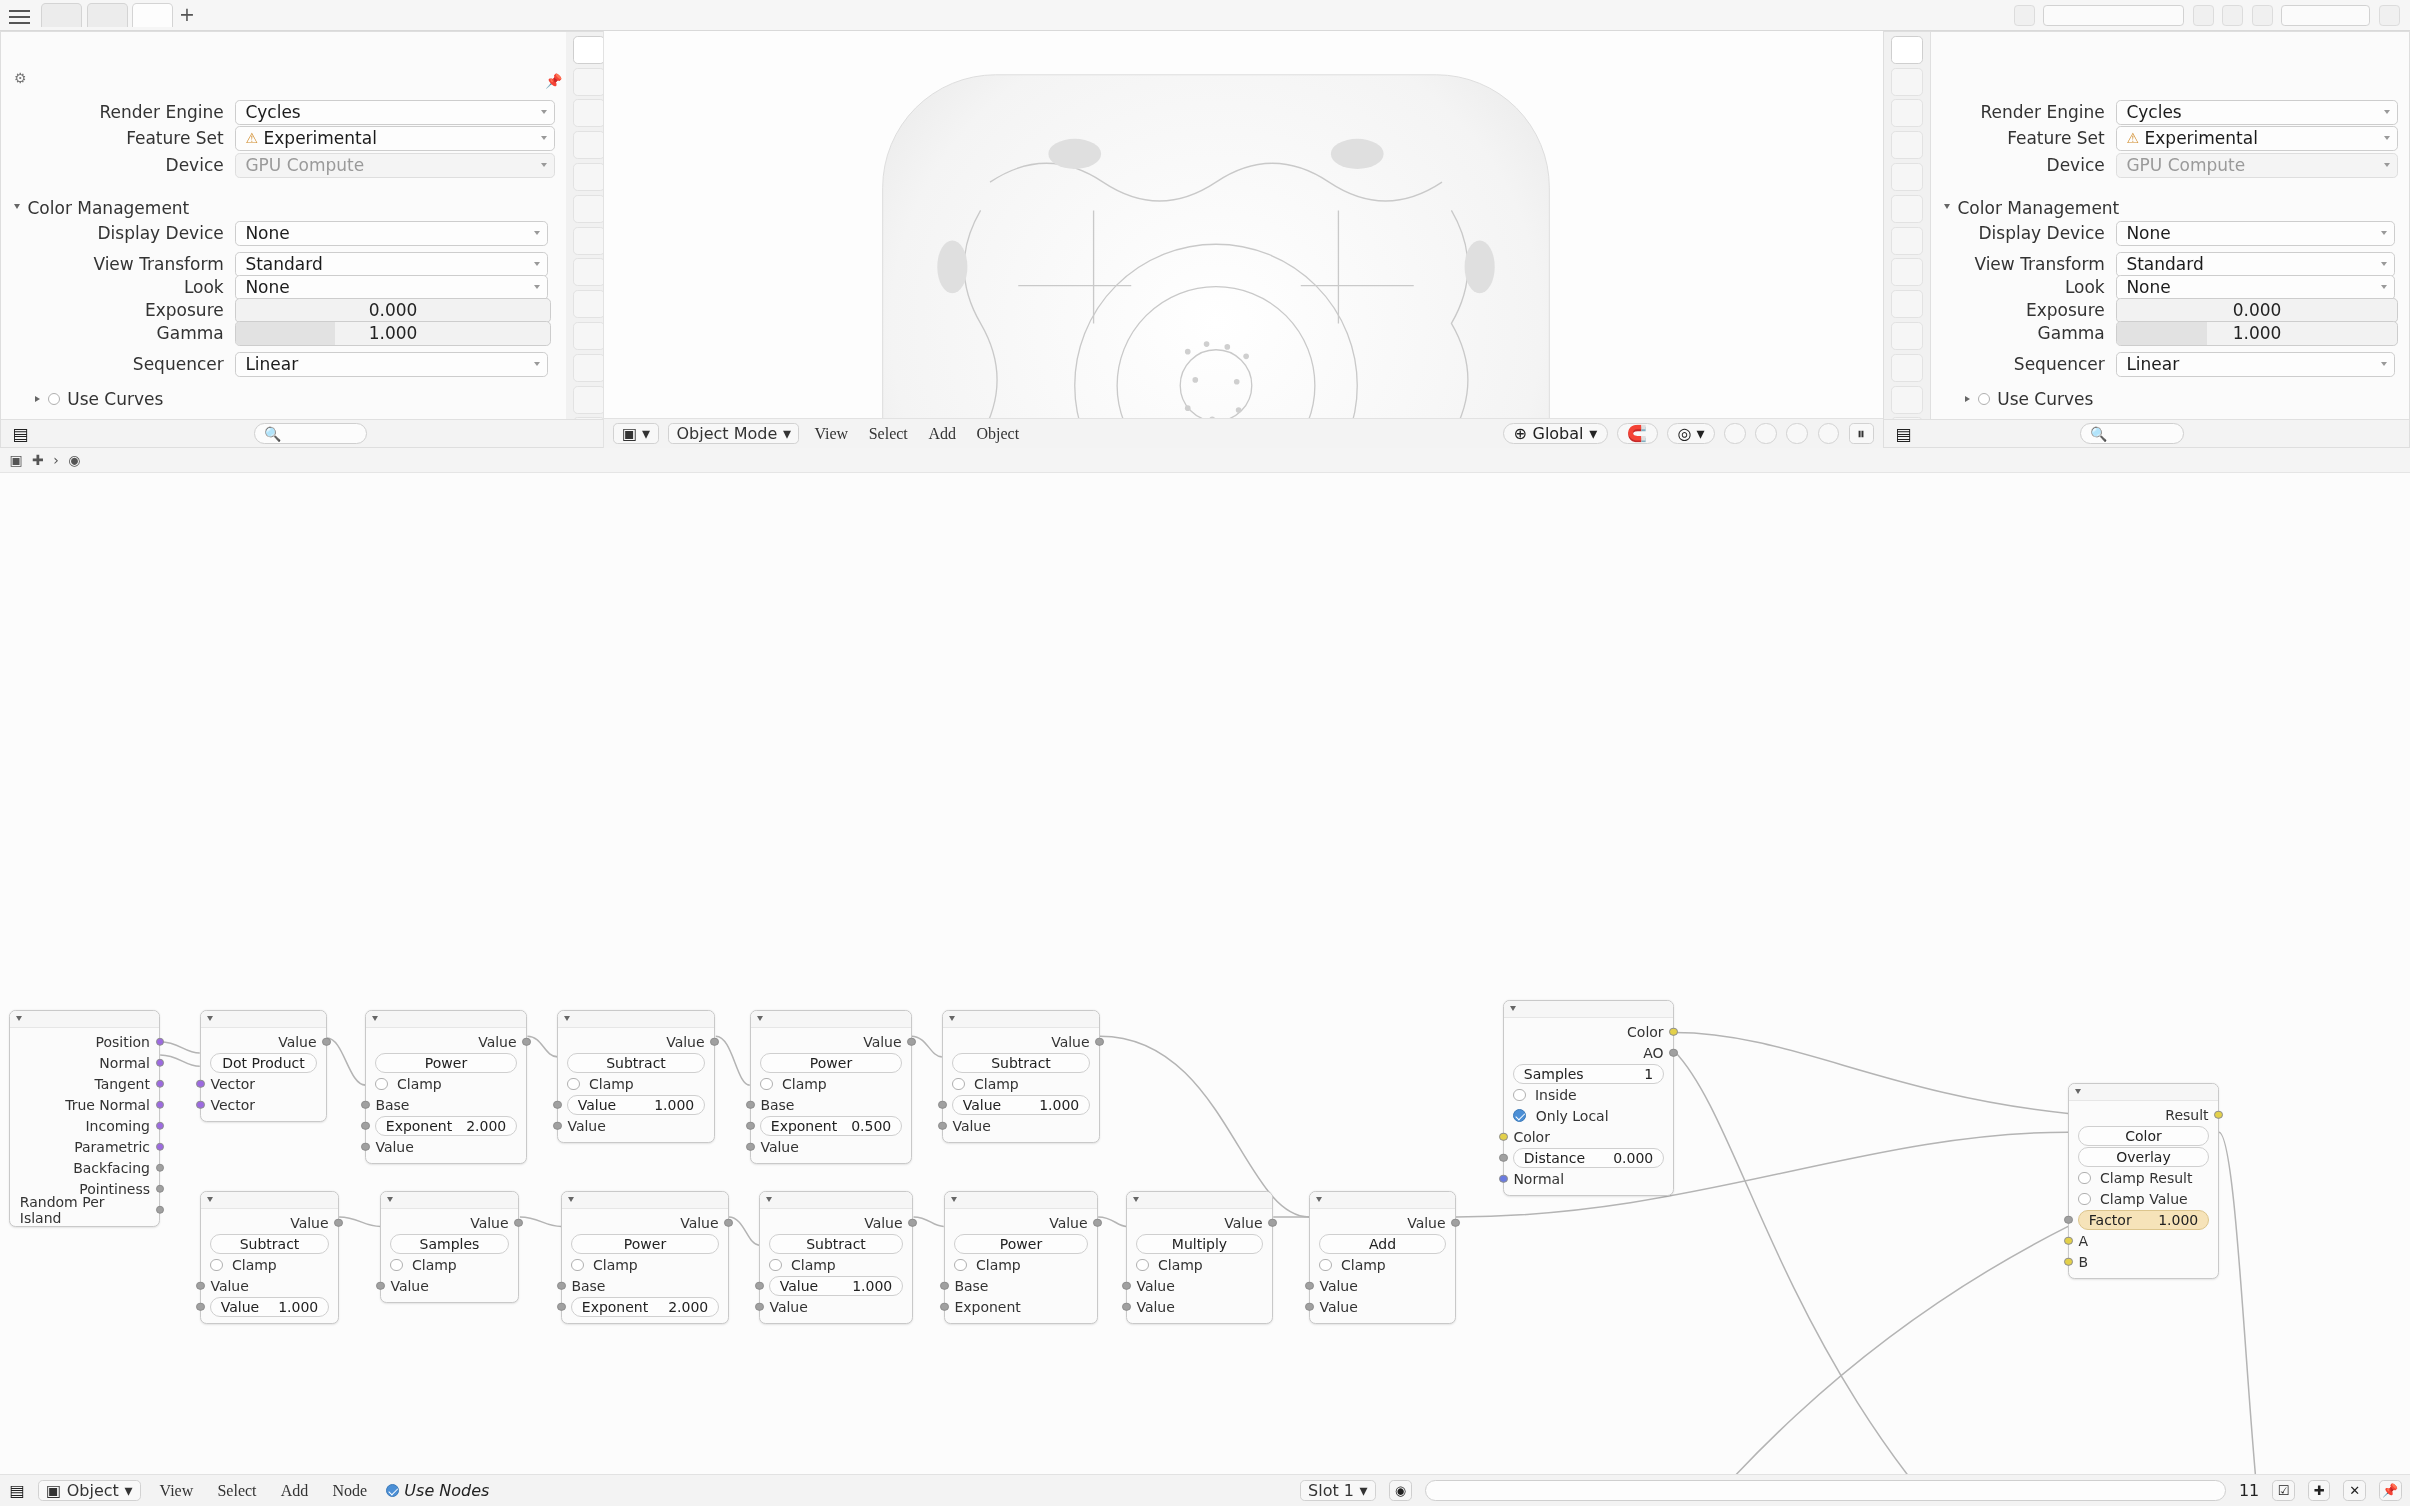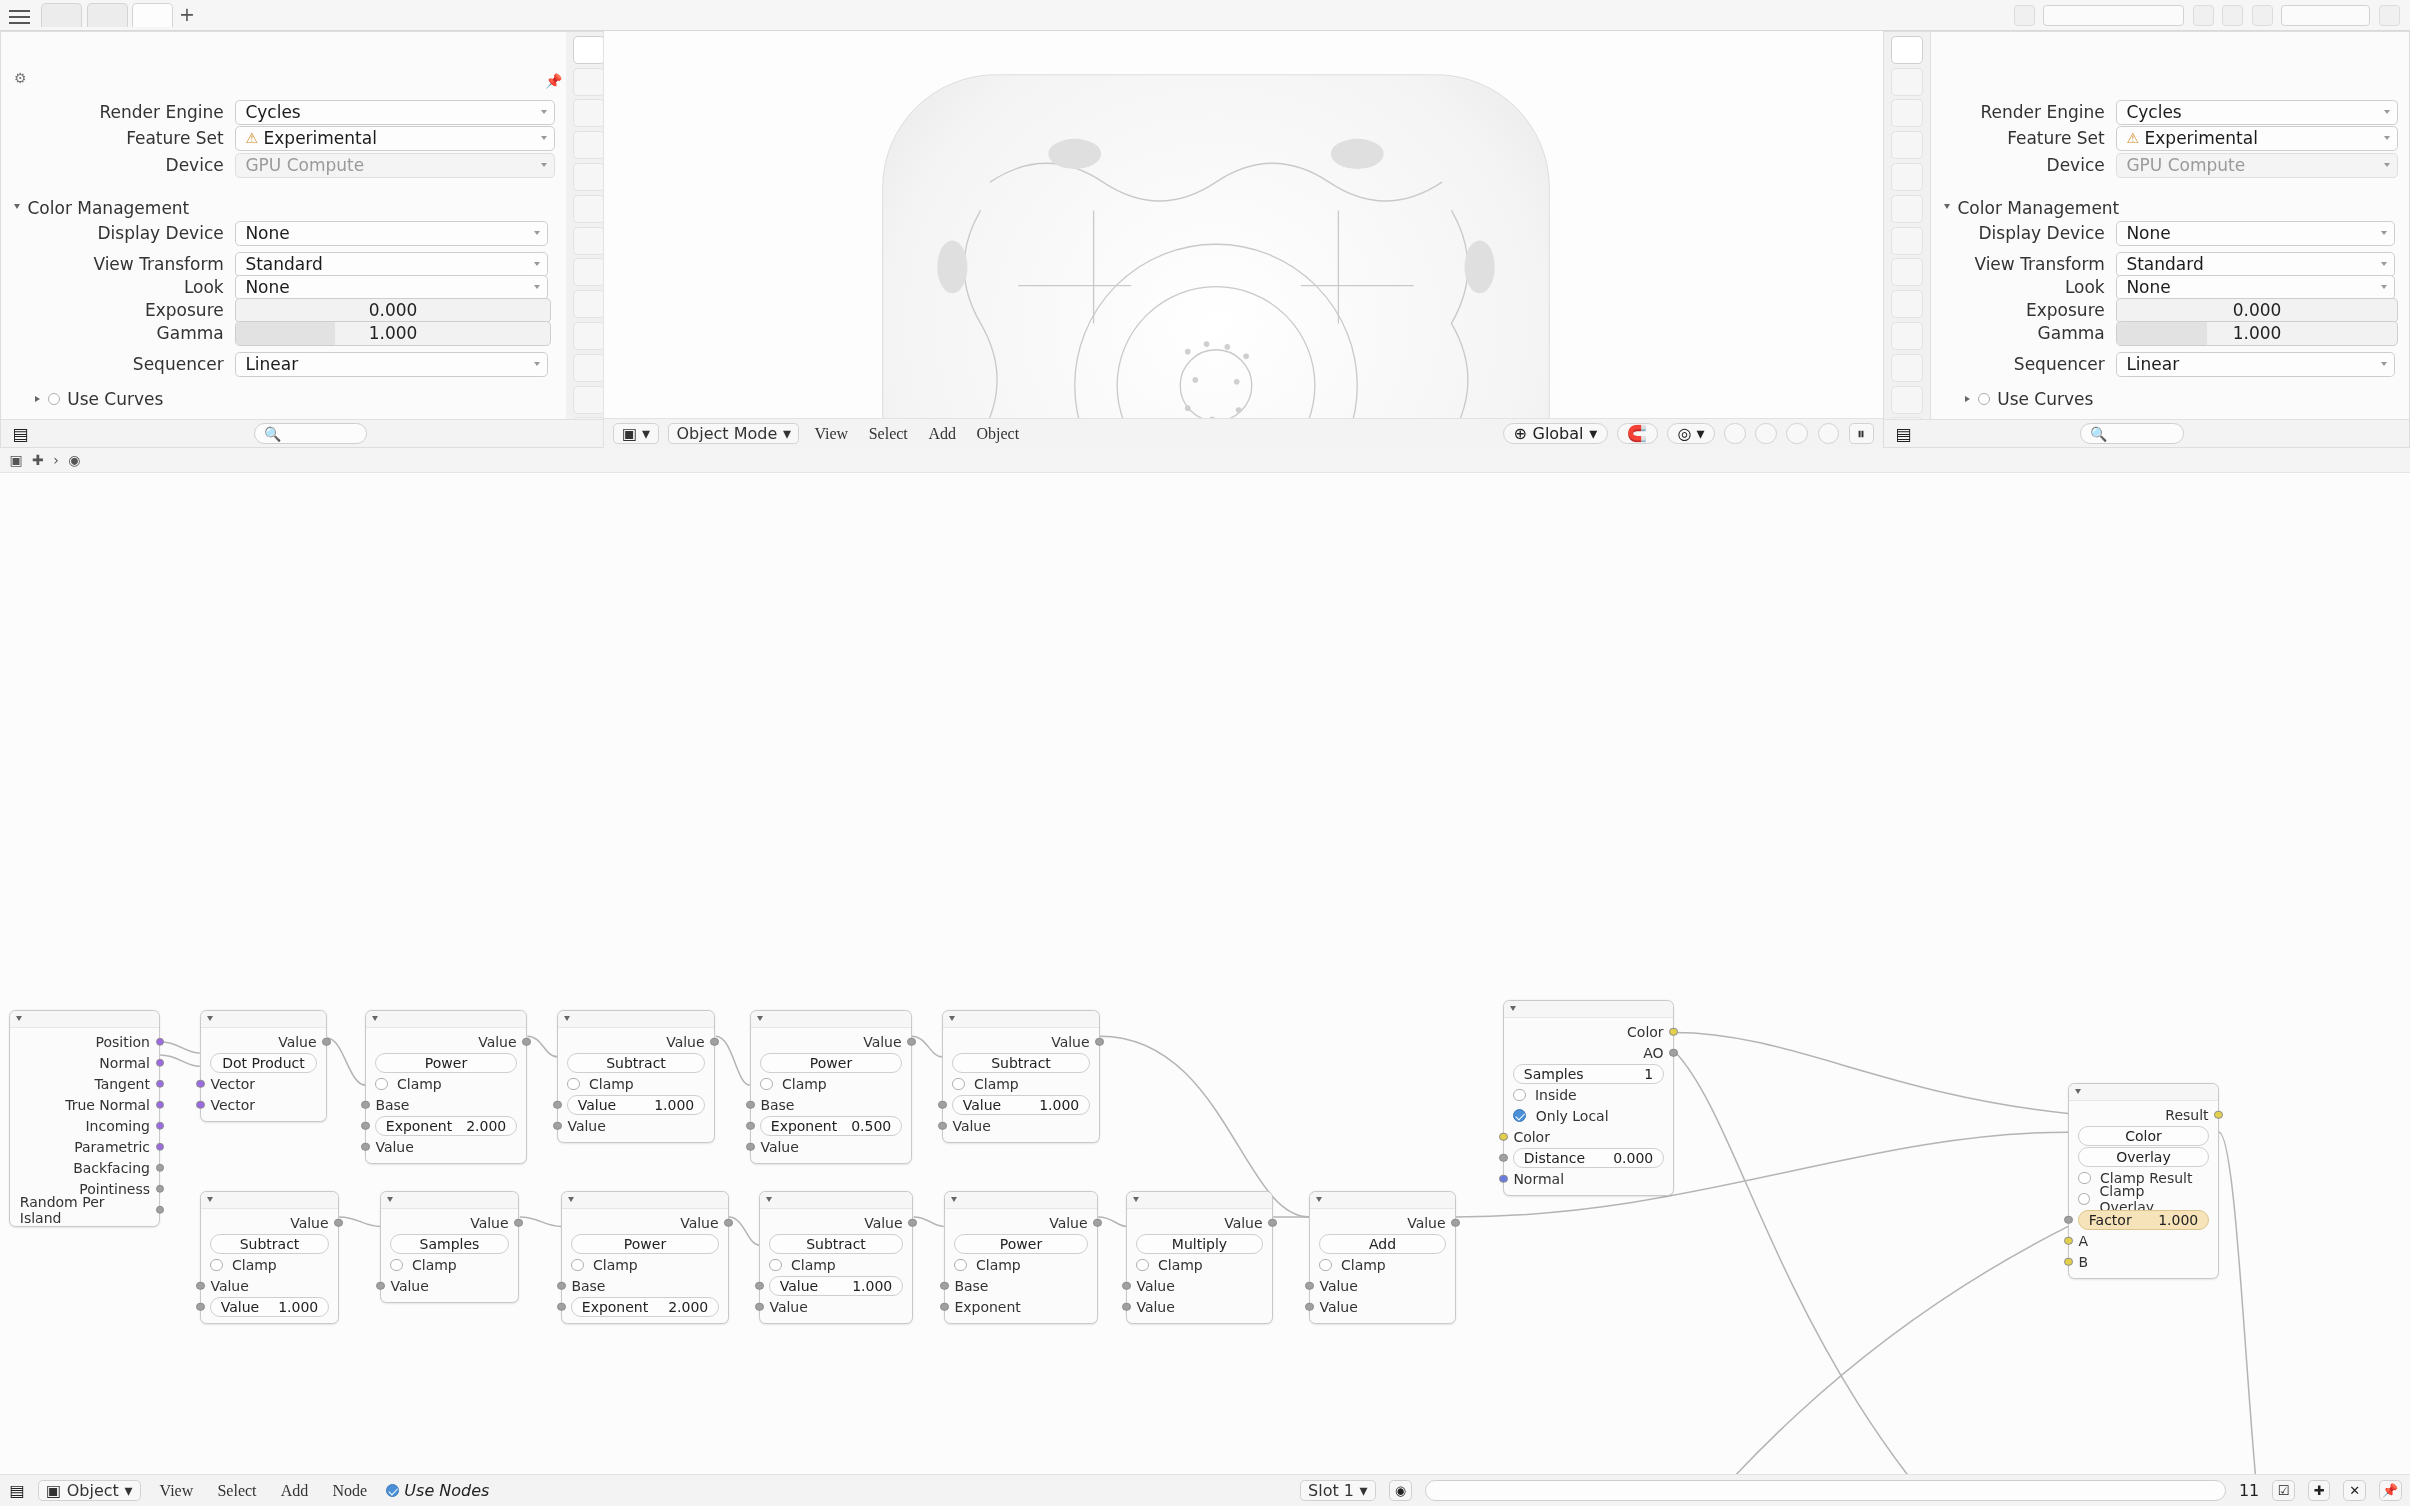--- a/index.html
+++ b/index.html
@@ -916,21 +916,21 @@
             </div>
           <div class="nrow">
               <div class="nfield">Overlay</div>
             </div>
           <div class="nrow">
               <span class="radio"></span>
               <span class="nrowlbl">Clamp Result</span>
             </div>
           <div class="nrow">
               <span class="radio"></span>
-              <span class="nrowlbl">Clamp Overlay</span>
+              <span class="nrowlbl">Clamp Value</span>
             </div>
           <div class="nrow">
               <i class="sock left s-gray"></i>
               <div class="nfield split amber">
                 <span>Factor</span>
                 <span>1.000</span>
               </div>
             </div>
           <div class="nrow">
               <i class="sock left s-yellow"></i>

